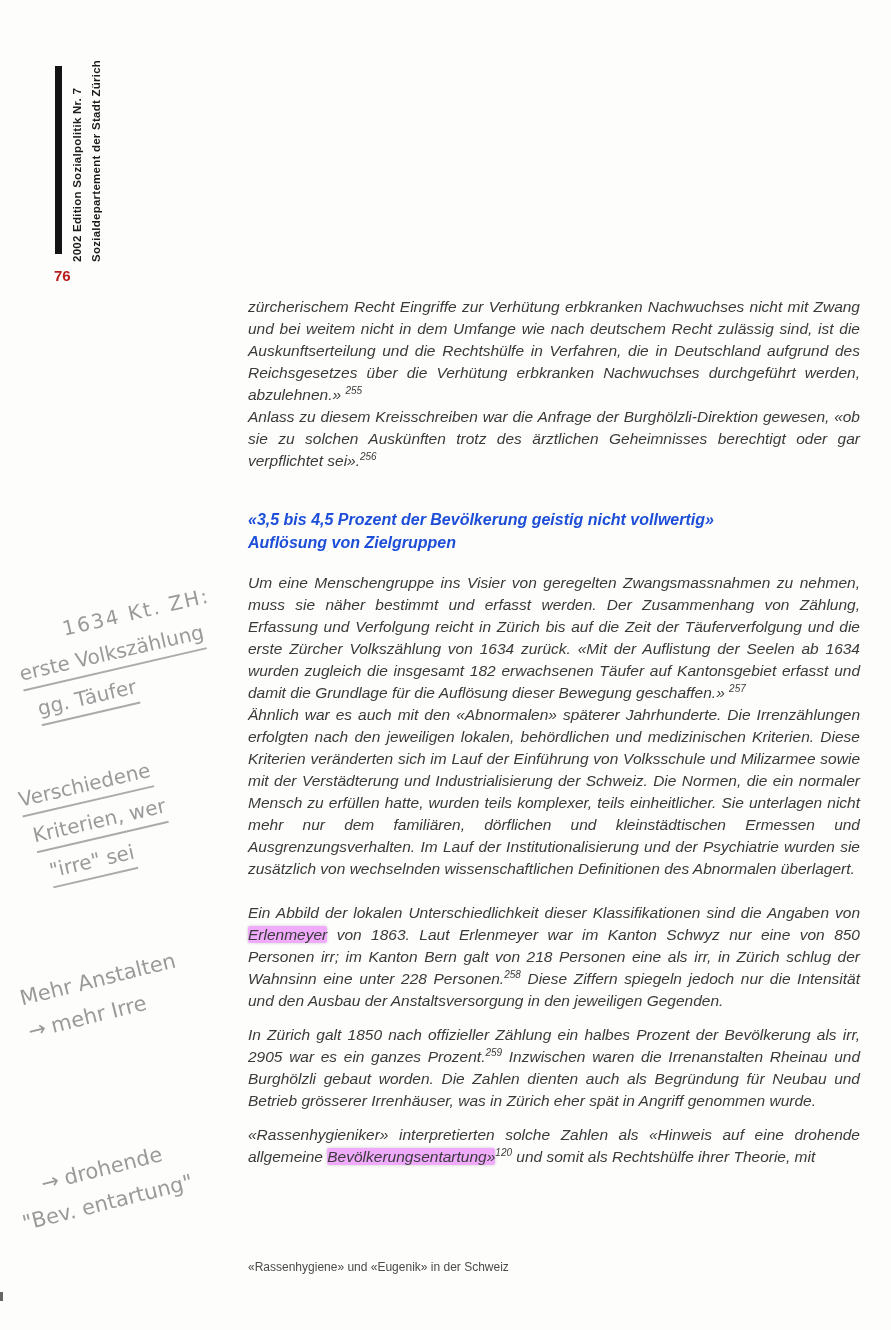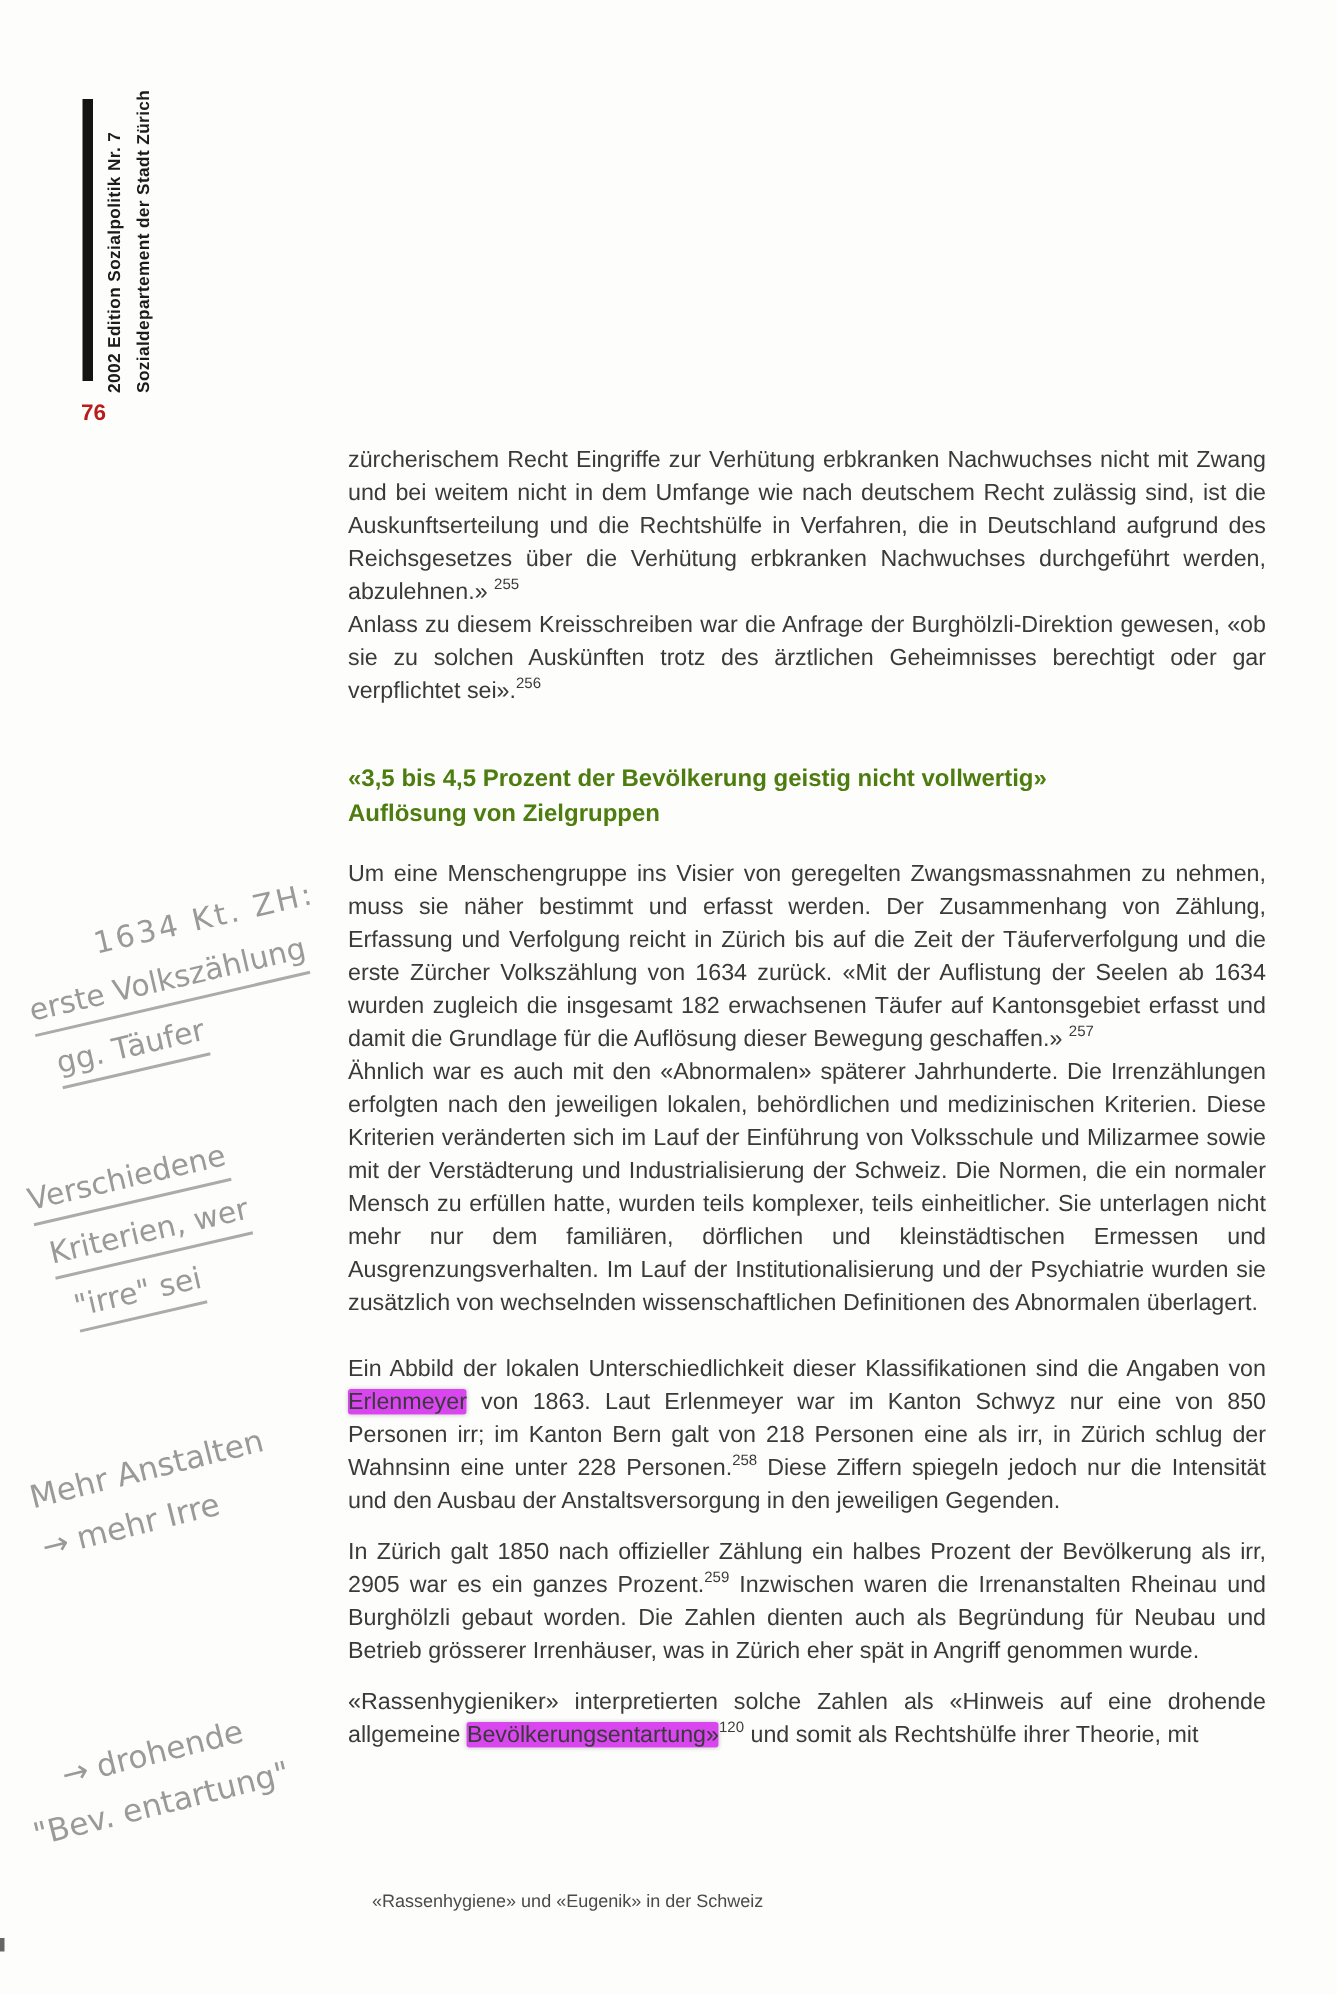--- a/index.html
+++ b/index.html
@@ -13,32 +13,32 @@
   .vtext{
     position:absolute; white-space:nowrap;
     transform:rotate(-90deg); transform-origin:0 0;
     font-size:11.5px; font-weight:bold; color:#1c1c1c; letter-spacing:.25px;
   }
   .v1{left:71px; top:262px;}
   .v2{left:90px; top:262px;}
   .pagenum{position:absolute; left:54px; top:267px; font-size:15px; font-weight:bold; color:#b91c1c;}
 
   
-  .main{position:absolute; left:232px; top:296px; width:612px;}
+  .main{position:absolute; left:248px; top:296px; width:612px;font-style:italic;}
   .para{
     margin:0; text-align:justify;
     font-size:15.5px; line-height:22px; color:#3a3a3a;
   }
   .para sup{font-size:10px; line-height:0; vertical-align:super; letter-spacing:0;}
   .heading{
     margin:36px 0 18px 0; font-size:16px; line-height:23px;
-    font-weight:bold; color:#4d7c0f;
+    font-weight:bold; color:#1d4ed8;
   }
   .mt16{} .mt22{margin-top:22px;} .mt12{margin-top:12px;}
-  .hl{background:#d946ef; border-radius:2px; box-shadow:0 0 3px #c6c6c6;}
+  .hl{background:#f0abfc; border-radius:2px; box-shadow:0 0 3px #c6c6c6;}
 
   
   .footer{
     position:absolute; left:248px; top:1259px;
     font-size:12px; line-height:16px; color:#4a4a4a;
   }
 
   
   .note{
     position:absolute; color:#9a9a9a;

